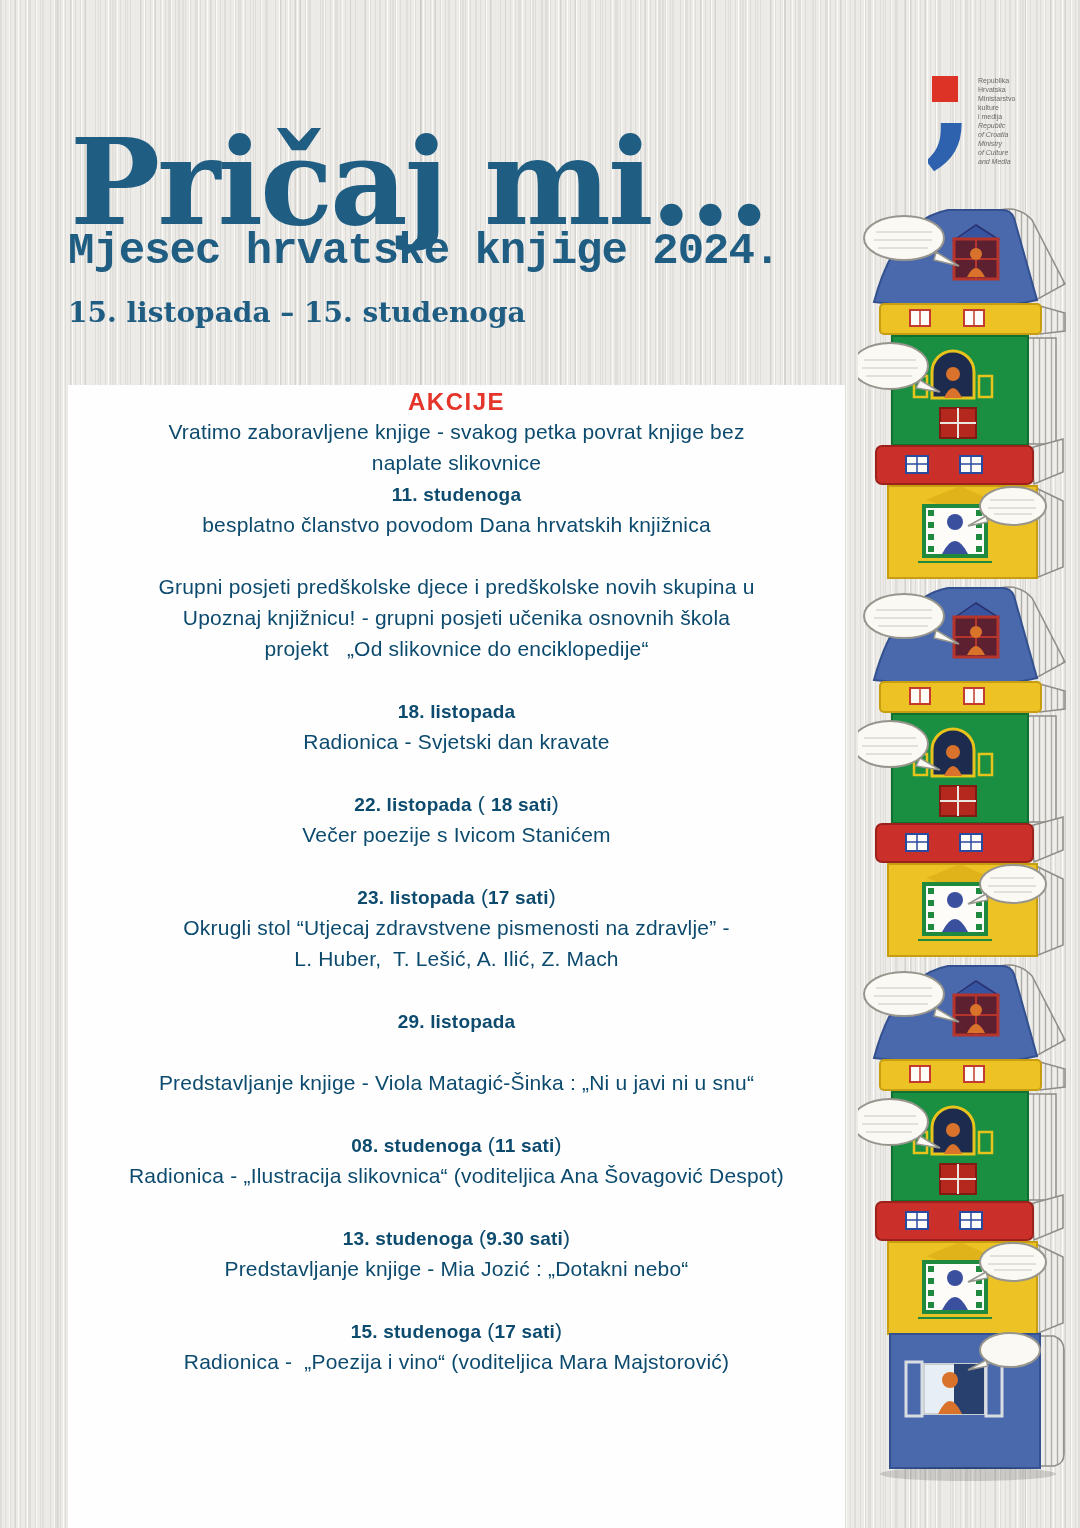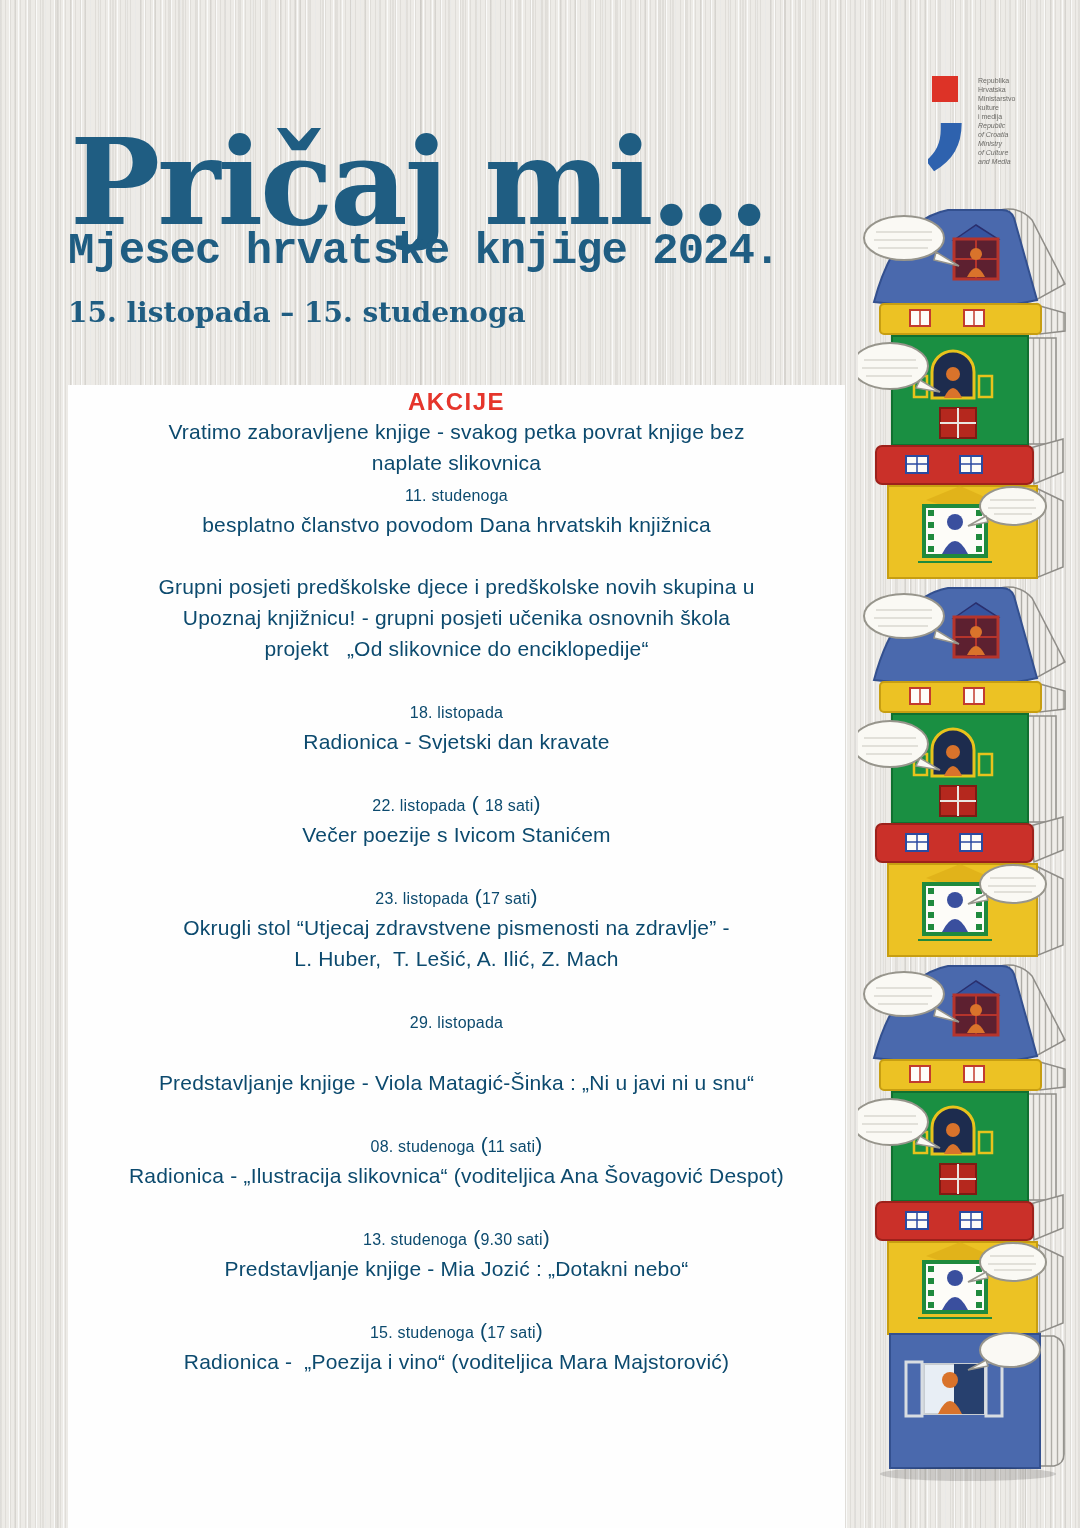--- a/index.html
+++ b/index.html
@@ -41,21 +41,21 @@
     background:#fefefe;
   }
   .akcije{
     height:31px;line-height:34px;text-align:center;
     font-weight:700;font-size:24px;letter-spacing:1.5px;color:#e5352b;
   }
   .line{
     height:31px;line-height:31px;text-align:center;white-space:pre;
     font-size:21px;color:#0c4a6e;letter-spacing:.2px;
   }
-  .line .b{font-weight:400;font-size:16px;}
+  .line .b{font-weight:700;font-size:19px;}
   .spacer{height:31px;}
   .illustration{position:absolute;left:858px;top:198px;}
 </style>
 </head>
 <body>
 
 <div class="poster">
 
   <h1 class="title">Pričaj mi...</h1>
   <div class="subtitle">Mjesec hrvatske knjige 2024.</div>
@@ -81,21 +81,21 @@
           <span>of Culture</span>
           <span>and Media</span>
         </div>
     </div>
   </div>
 
   <section class="panel">
     <div class="akcije">AKCIJE</div>
     <div id="event-lines">
         <div class="line"><span>Vratimo zaboravljene knjige - svakog petka povrat knjige bez</span></div>
-        <div class="line"><span>naplate slikovnica</span></div>
+        <div class="line"><span>naplate slikovnice</span></div>
         <div class="line"><span class="b">11. studenoga</span></div>
         <div class="line"><span>besplatno članstvo povodom Dana hrvatskih knjižnica</span></div>
         <div class="spacer"></div>
         <div class="line"><span>Grupni posjeti predškolske djece i predškolske novih skupina u</span></div>
         <div class="line"><span>Upoznaj knjižnicu! - grupni posjeti učenika osnovnih škola</span></div>
         <div class="line"><span>projekt   „Od slikovnice do enciklopedije“</span></div>
         <div class="spacer"></div>
         <div class="line"><span class="b">18. listopada</span></div>
         <div class="line"><span>Radionica - Svjetski dan kravate</span></div>
         <div class="spacer"></div>

